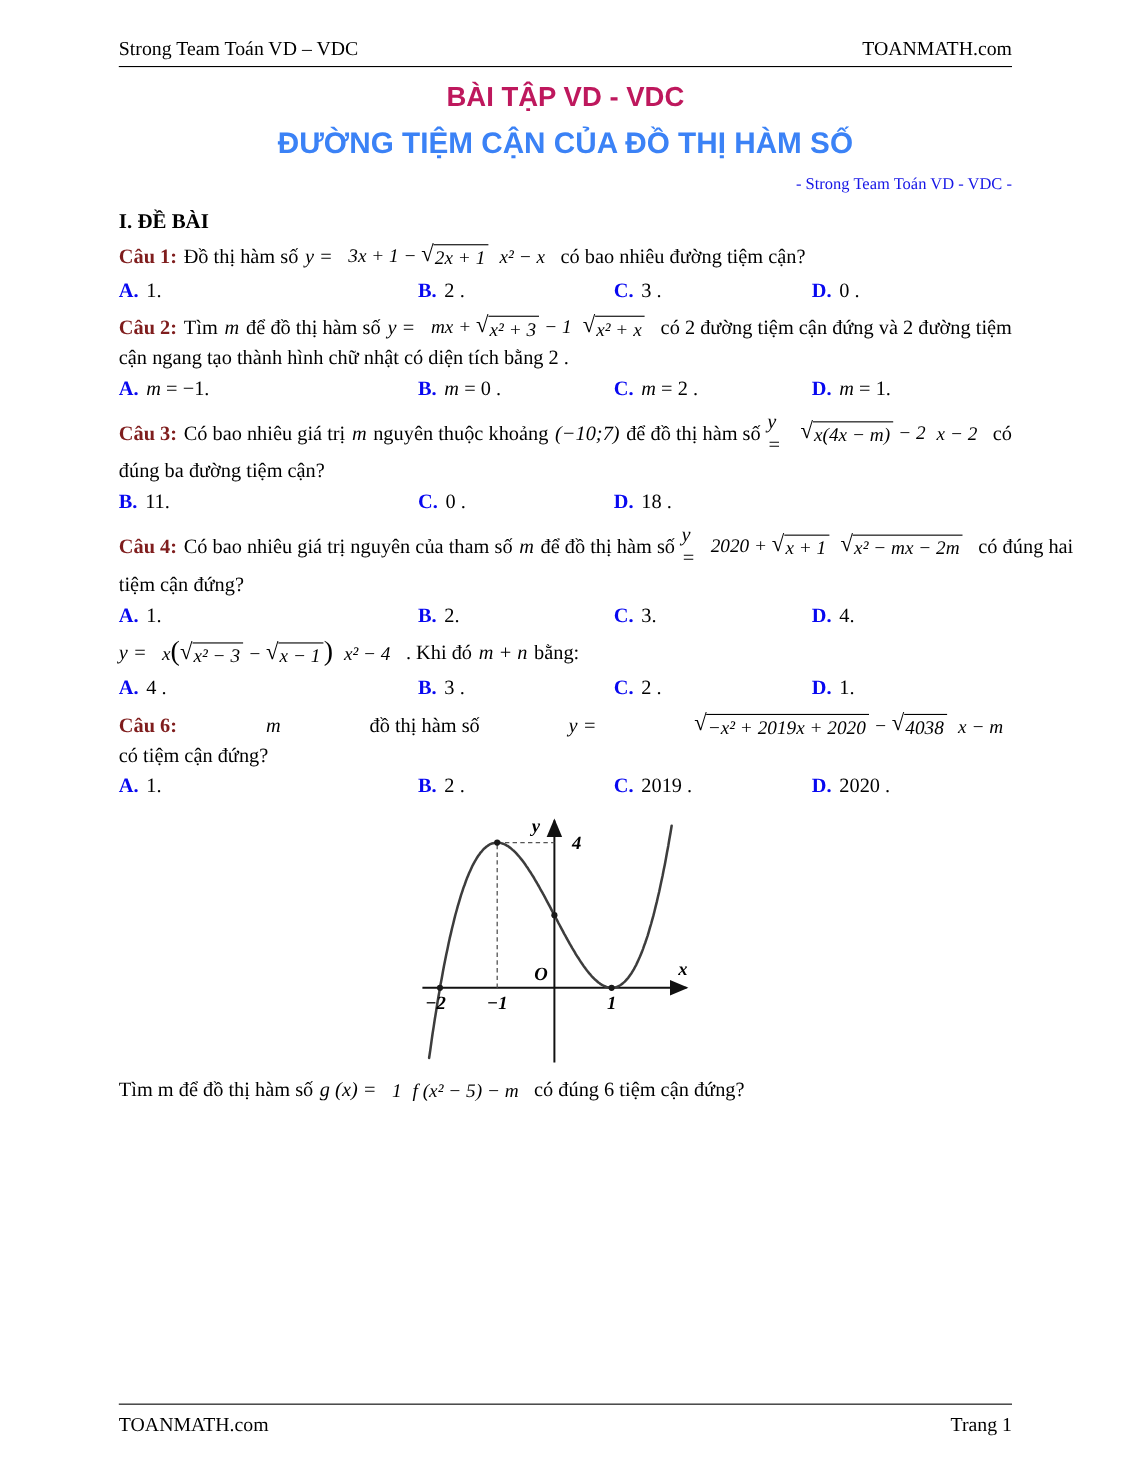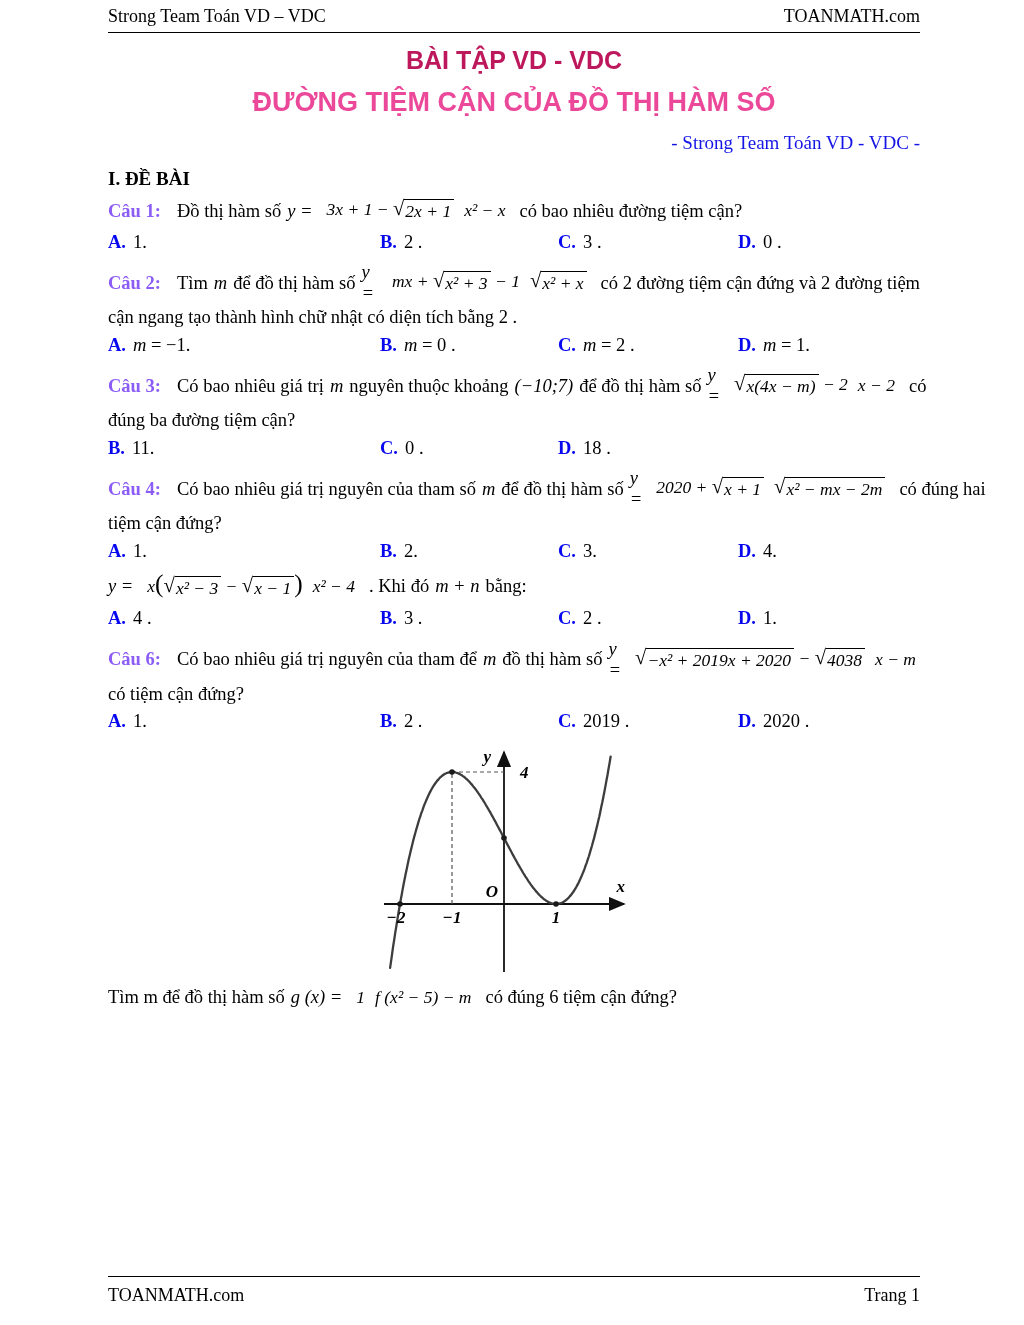--- a/index.html
+++ b/index.html
@@ -1,35 +1,35 @@
 <!DOCTYPE html>
 <html><head>
 <meta charset="utf-8">
 <style>
   html,body{margin:0;padding:0;overflow:hidden;background:#ffffff;}
   body{position:relative;width:1024px;height:1325px;
        font-family:"Liberation Serif",serif;font-size:18.5px;color:#000;}
   .page{padding:0 104px 0 108px;box-sizing:border-box;}
 
   .header{display:flex;justify-content:space-between;align-items:flex-end;
-          padding-top:6px;font-size:18px;}
+          padding-top:34px;font-size:18px;}
   .rule{border-bottom:1.6px solid #000;margin-top:5px;}
 
   .t1{margin-top:13px;text-align:center;color:#be185d;
       font-family:"Liberation Sans",sans-serif;font-weight:bold;font-size:25px;}
-  .t2{margin-top:12px;text-align:center;color:#ec4899;
+  .t2{margin-top:12px;text-align:center;color:#3b82f6;
       font-family:"Liberation Sans",sans-serif;font-weight:bold;font-size:27px;}
-  .byline{margin-top:14px;text-align:right;color:#1515e6;font-size:19px;}
+  .byline{margin-top:14px;text-align:right;color:#1515e6;font-size:15px;}
   .section{margin-top:14px;font-weight:bold;font-size:19px;}
   .section span{}
 
   .q{margin-top:7px;}
   .qline{display:flex;align-items:center;gap:6px;min-height:28px;}
   .qline.just{justify-content:space-between;}
-  .qlabel{color:#8b5cf6;font-weight:bold;white-space:nowrap;margin-right:10px;text-align:center;}
+  .qlabel{color:#7f1d1d;font-weight:bold;white-space:nowrap;text-align:center;}
   .txt{white-space:nowrap;}
   .wrap{white-space:normal;}
   .mvar{font-style:italic;white-space:nowrap;}
   .math{font-style:italic;}
   .cont{margin-top:3px;}
 
   .frac{display:inline-flex;flex-direction:row;align-items:center;
         vertical-align:middle;font-size:17.5px;line-height:1.25;margin:2px 3px;}
   .frac .num,.frac .den{padding:0 5px;white-space:nowrap;}
   .frac .bar{align-self:stretch;border-top:1.5px solid #000;height:0;margin:1px 0;}
@@ -202,21 +202,20 @@
         <div class="answer"><span class="akey">A.</span><span class="aval">4 .</span></div>
         <div class="answer"><span class="akey">B.</span><span class="aval">3 .</span></div>
         <div class="answer"><span class="akey">C.</span><span class="aval">2 .</span></div>
         <div class="answer"><span class="akey">D.</span><span class="aval">1.</span></div>
       </div>
   </div>
 
   <div class="q">
     <div class="qline just">
       <span class="qlabel">Câu 6:</span>
-      <span class="txt">Có bao nhiêu giá trị nguyên của tham để</span>
       <span class="mvar">m</span>
       <span class="txt">đồ thị hàm số</span>
       <span class="math"><span>y =</span></span>
       <span class="frac">
         <span class="num"><span class="sqrt">
               <span class="rad">√</span>
               <span class="vinc math">−x² + 2019x + 2020</span>
             </span><span class="math"> − </span><span class="sqrt">
               <span class="rad">√</span>
               <span class="vinc math">4038</span>

